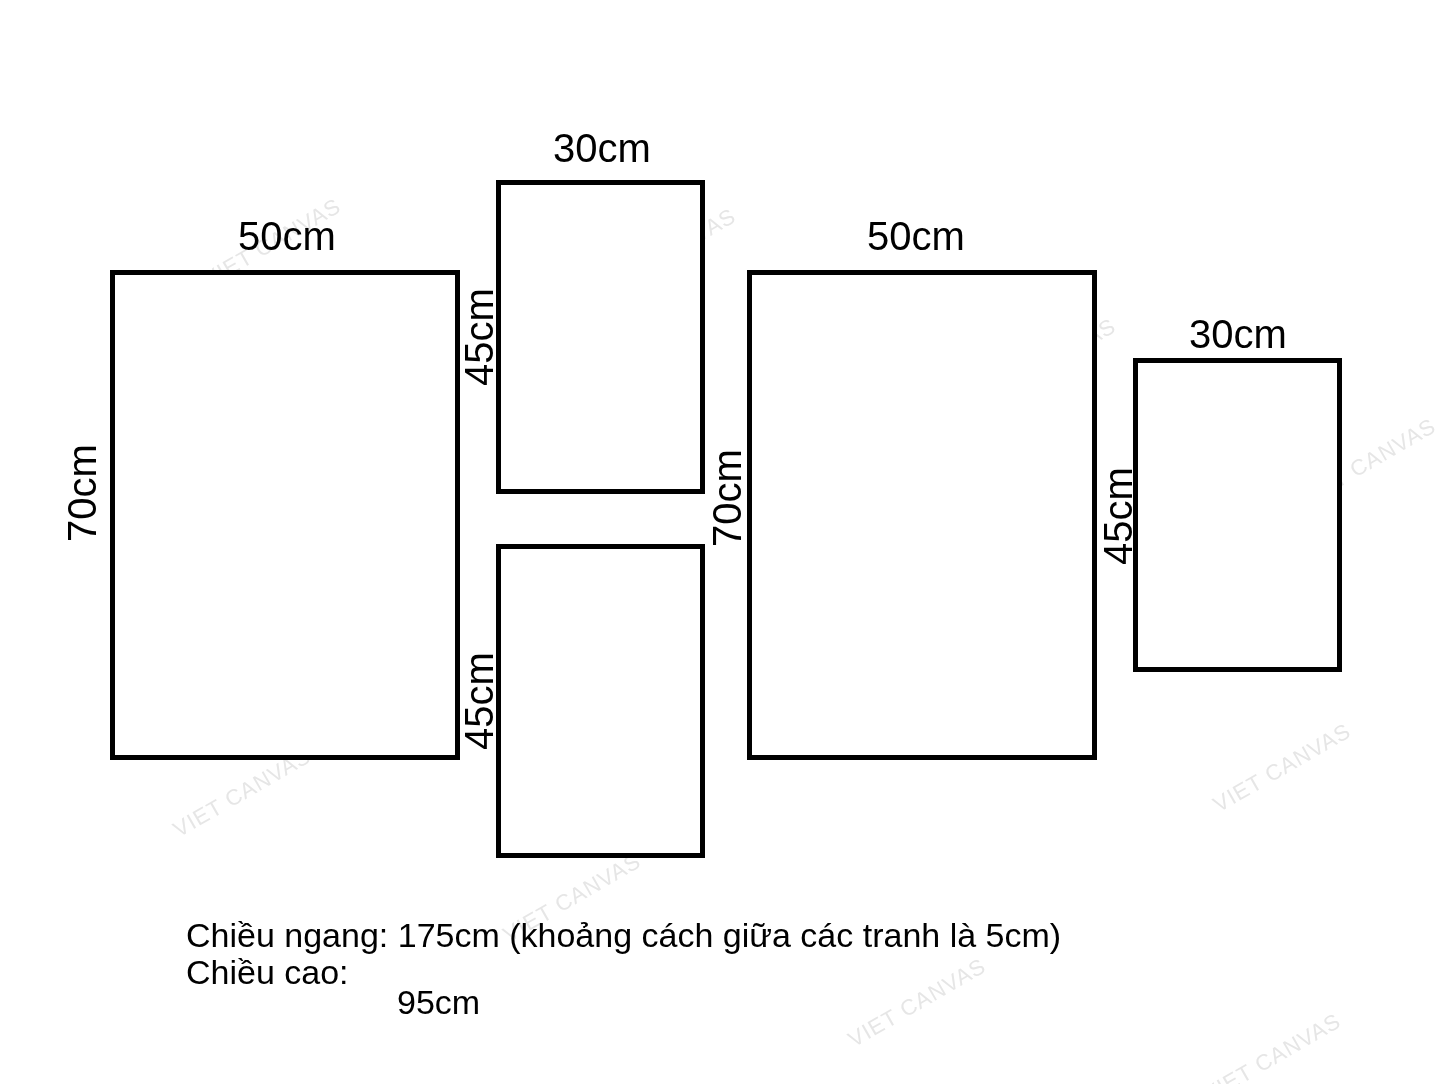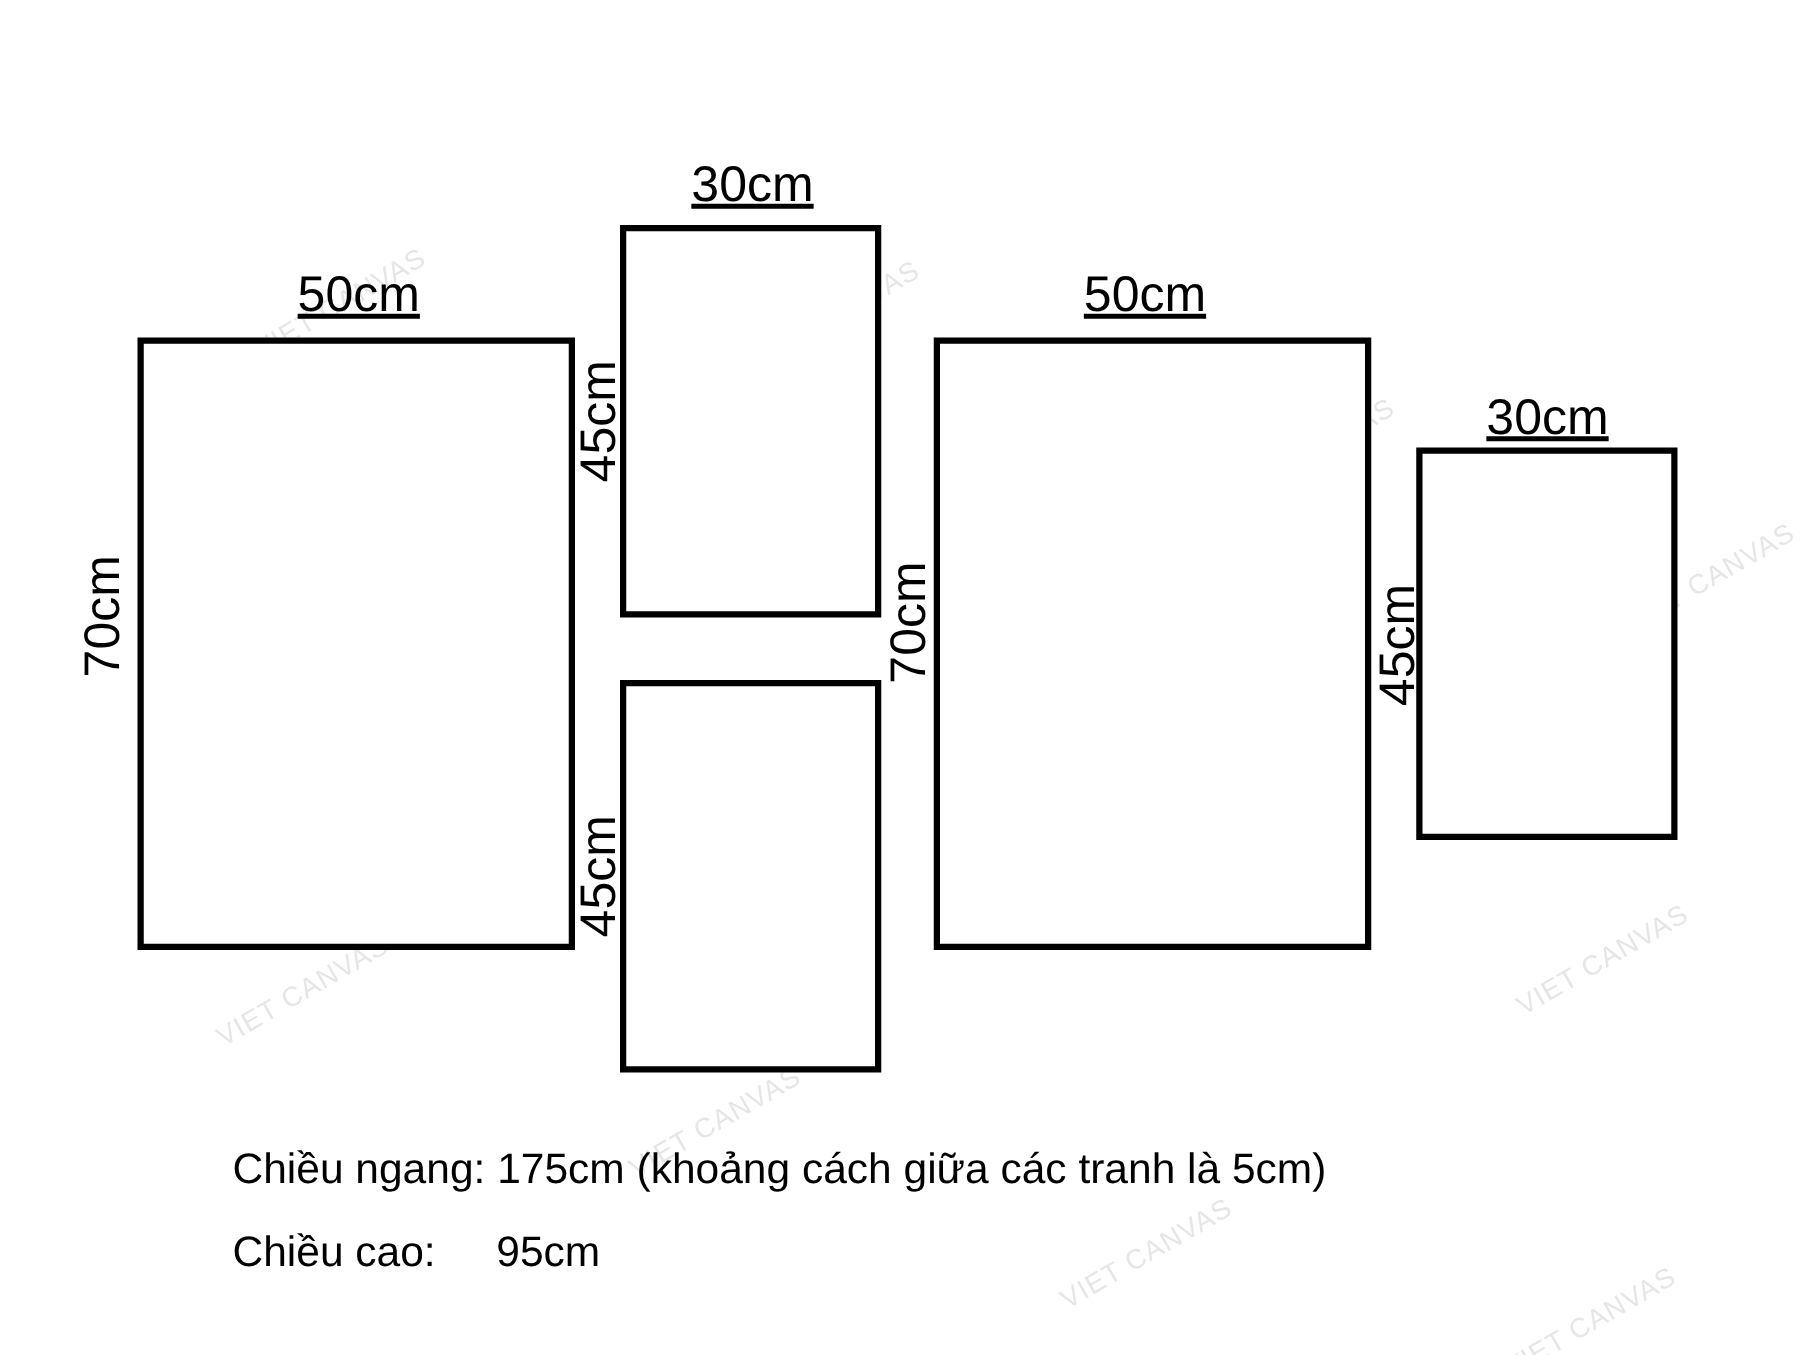--- a/index.html
+++ b/index.html
@@ -1,20 +1,20 @@
 <!DOCTYPE html>
 <html><head>
   <meta charset="utf-8">
   <style>
     html, body { margin: 0; padding: 0; background: #ffffff; }
     body { width: 1445px; height: 1084px; position: relative; overflow: hidden;
            font-family: "Liberation Sans", sans-serif; color: #000; }
     .frame { position: absolute; box-sizing: border-box; border: 5px solid #000; background: #fff; }
     .lbl { position: absolute; font-size: 40px; line-height: 40px; white-space: nowrap; color: #000; }
-    .lbl-top { transform: translateX(-50%); text-decoration: underline; }
+    .lbl-top { transform: translateX(-50%); }
     .lbl-side { transform-origin: center center; transform: translate(-50%, -50%) rotate(-90deg); }
     .wm { position: absolute; font-size: 22px; color: #e6e6e6; transform: rotate(-30deg);
           white-space: nowrap; letter-spacing: 1px; pointer-events: none; }
     .note { position: absolute; font-size: 34px; line-height: 40px; white-space: pre; color: #000; }
   </style>
 </head>
 <body>
 
 <div class="wm" style="left:195px;top:230px;">VIET CANVAS</div>
 <div class="wm" style="left:280px;top:445px;">VIET CANVAS</div>
@@ -42,14 +42,14 @@
 
 <div class="frame" style="left:747px;top:270px;width:350px;height:490px;"></div>
 <div class="lbl lbl-top" style="left:916px;top:216px;">50cm</div>
 <div class="lbl lbl-side" style="left:727px;top:498px;">70cm</div>
 
 <div class="frame" style="left:1133px;top:358px;width:209px;height:314px;"></div>
 <div class="lbl lbl-top" style="left:1238px;top:314px;">30cm</div>
 <div class="lbl lbl-side" style="left:1118px;top:516px;">45cm</div>
 
 <div class="note" style="left:186px;top:915px;">Chiều ngang: 175cm (khoảng cách giữa các tranh là 5cm)</div>
-<div class="note" style="left:186px;top:982px;">Chiều cao:</div>
+<div class="note" style="left:186px;top:952px;">Chiều cao:</div>
 <div class="note" style="left:397px;top:982px;">95cm</div>
 
 </body></html>

